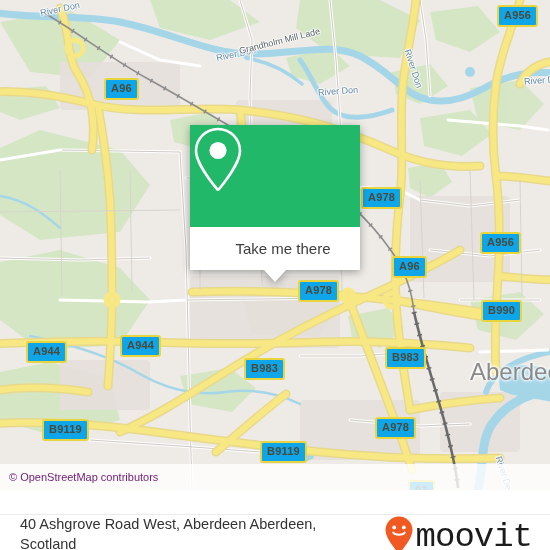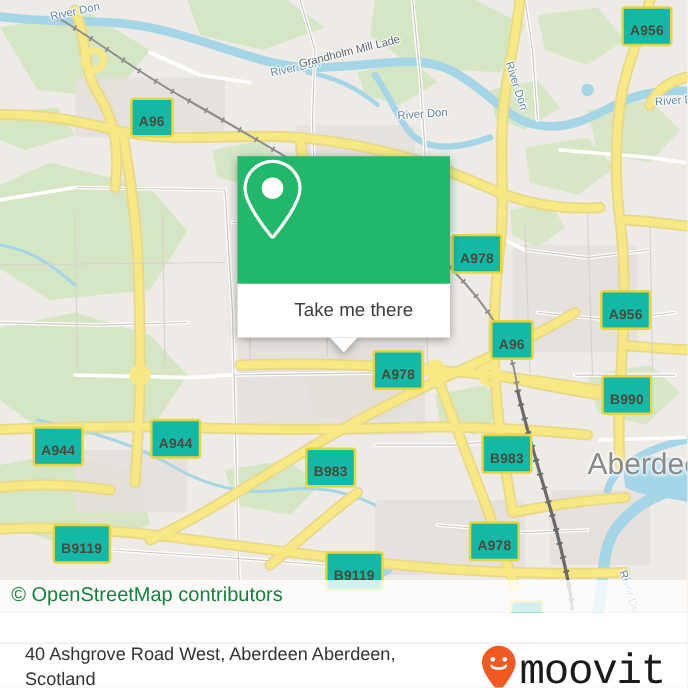--- a/index.html
+++ b/index.html
@@ -13,28 +13,28 @@
   
   #map{
     position:absolute;left:0;top:0;width:550px;height:490px;
     background:#eeebe7;overflow:hidden;
   }
   #map svg{position:absolute;left:0;top:0;}
 
   
   .shield{
     position:absolute;
-    background:#14b8a6;
+    background:#0ea5e9;
     border:2px solid #e8d43c;
     border-radius:3px;
     color:#4a4a3a;
     font-weight:bold;
     font-size:11px;
     line-height:1;
-    padding:13px 5px 4px 5px;
+    padding:3px 5px 4px 5px;
     white-space:nowrap;
     font-family:"Liberation Sans", sans-serif;
     letter-spacing:.2px;
   }
 
   
   .maplabel{
     position:absolute;
     color:#5b6268;
     font-size:9px;
@@ -85,21 +85,21 @@
     border-top:12px solid #ffffff;
   }
 
   
   #attribution{
     position:absolute;left:0;bottom:0;width:550px;height:26px;
     background:rgba(255,255,255,.80);
     display:flex;align-items:center;
   }
   #attribution .txt{
-    color:#15803d;font-size:16px;padding-left:9px;
+    color:#701a75;font-size:11px;padding-left:9px;
     font-family:"Liberation Sans", sans-serif;
     text-align:right;
   }
 
   
   #footer{
     position:absolute;left:0;top:514px;width:550px;height:60px;
     background:#ffffff;
     display:flex;align-items:flex-start;
     border-top:1px solid #ebebeb;

